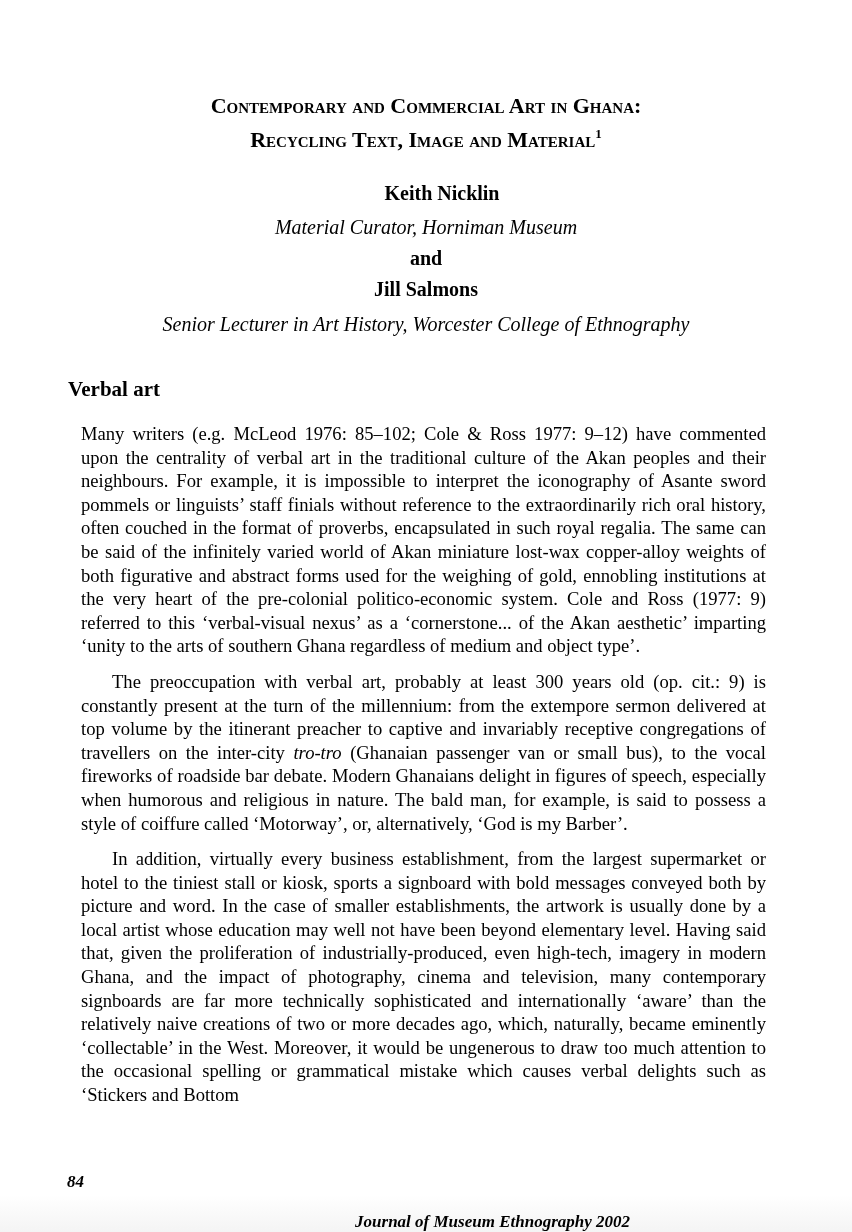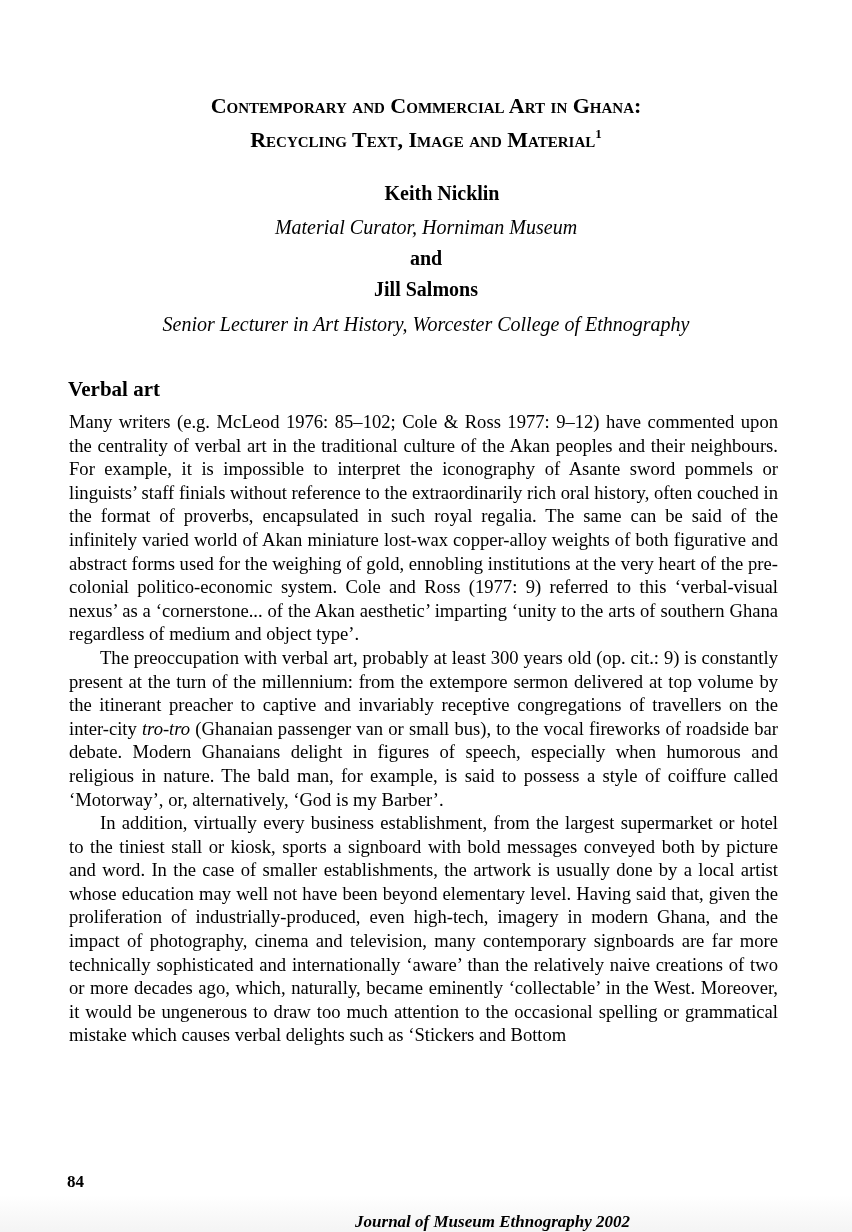--- a/index.html
+++ b/index.html
@@ -58,26 +58,26 @@
       margin-top: 8px;
     }
     .body {
       position: absolute;
       left: 69px; width: 709px;
       top: 410px;
       font-size: 18.6px;
       line-height: 23.6px;
       text-align: justify;
     }
-    .body p { margin: 0; }
+    .body p { margin: 12px; }
     .body p.indent { text-indent: 31px; }
     .footer-left {
       position: absolute;
       left: 67px; top: 1172px;
-      font-weight: bold; 
+      font-weight: bold; font-style: italic;
       font-size: 17px;
     }
     .footer-right {
       position: absolute;
       right: 74px; top: 1212px;
       font-weight: bold; font-style: italic;
       font-size: 17px;
     }
   </style>
 </head>

